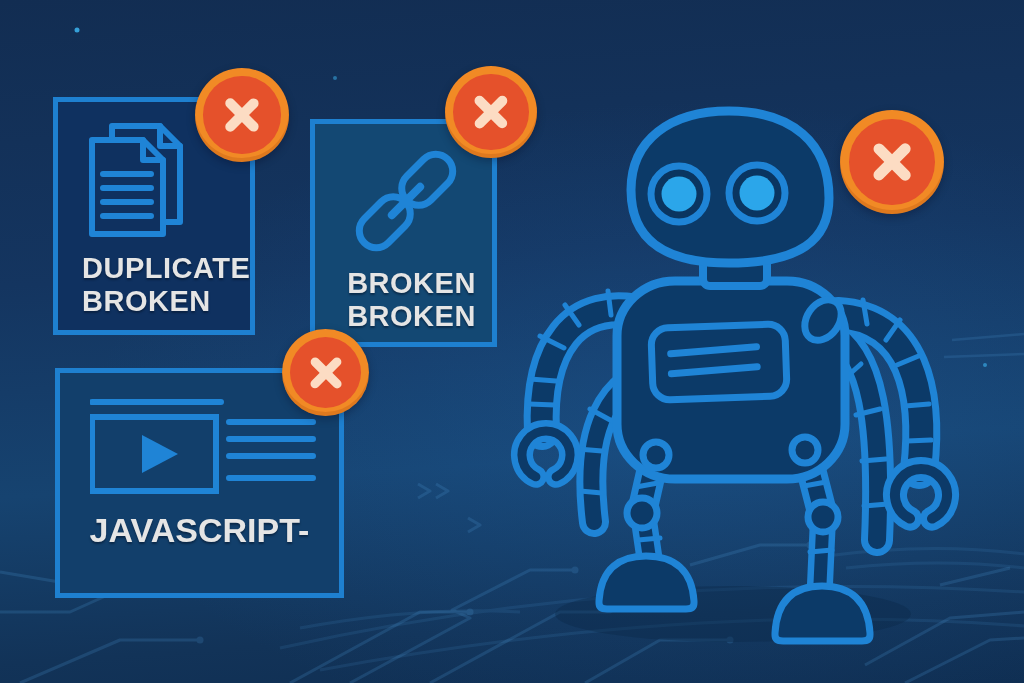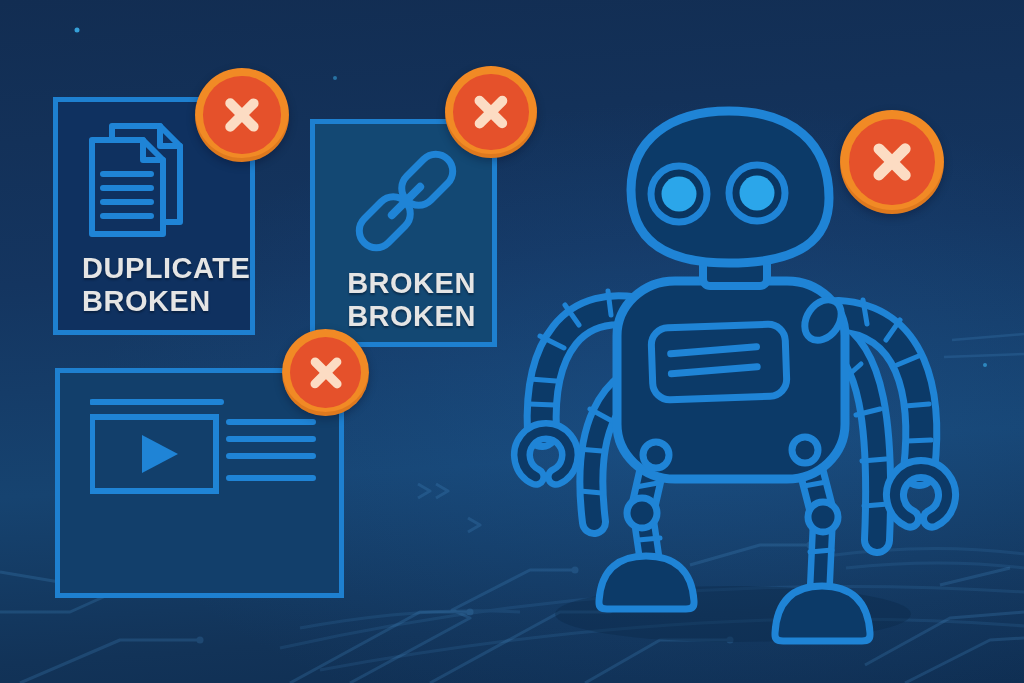--- a/index.html
+++ b/index.html
@@ -211,20 +211,21 @@
   <div class="card card-js">
     <svg class="icon-svg" style="left:30px;top:24px" width="226" height="100" viewBox="0 0 226 100">
       <g stroke="#1f84d6" stroke-width="6" stroke-linecap="round" fill="none">
         <path d="M2,5 L131,5"></path>
         <rect x="2" y="20" width="124" height="74"></rect>
         <path d="M139,25 L223,25 M139,42 L223,42 M139,59 L223,59 M139,81 L223,81"></path>
       </g>
       <path d="M52,38 L88,57 L52,76 Z" fill="#1f84d6"></path>
     </svg>
     <div class="card-label label-js">
+      <div>JAVASCRIPT-</div>
     </div>
   </div>
 
   <div class="badge b1">
     <div class="inner">
         <div class="bar bar1"></div>
         <div class="bar bar2"></div>
       </div>
   </div>
   <div class="badge b2">

